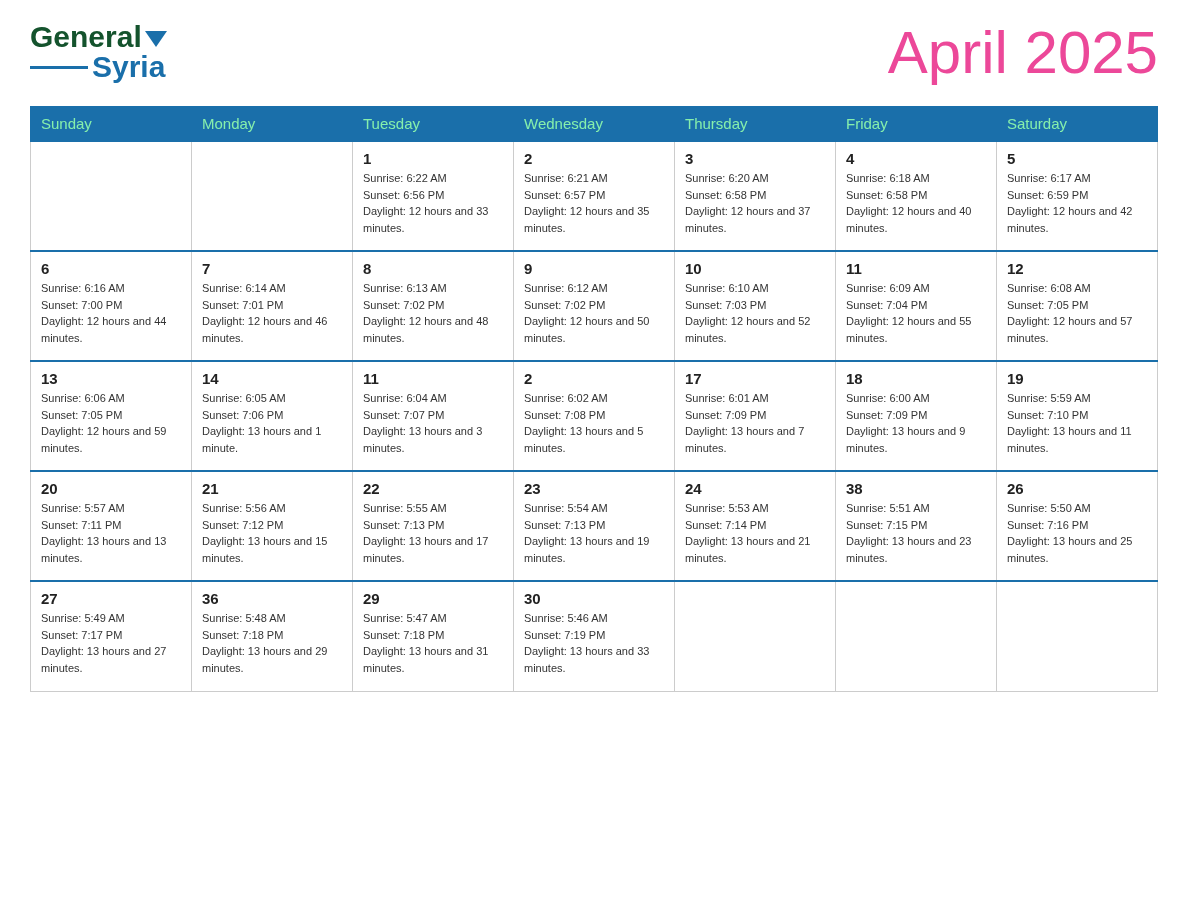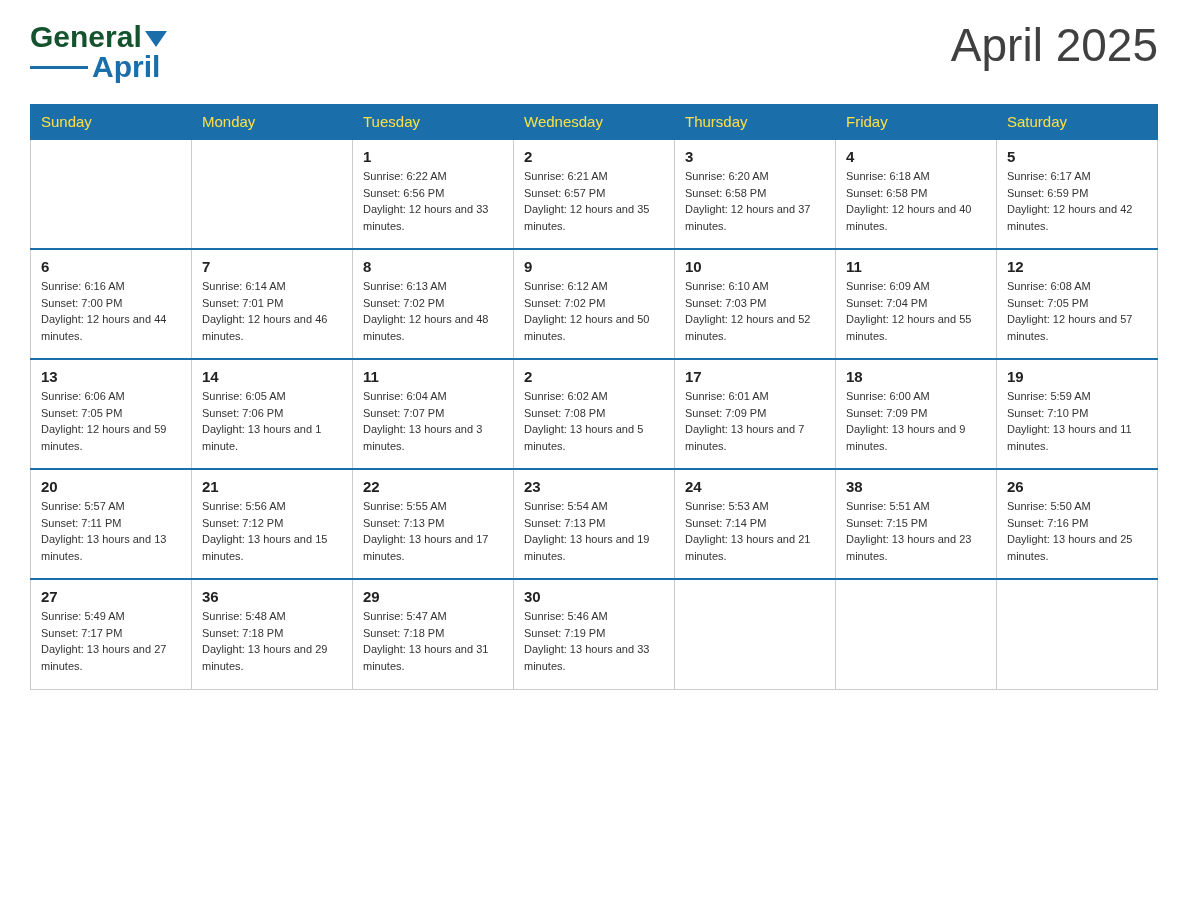--- a/index.html
+++ b/index.html
@@ -19,38 +19,38 @@
     }
     .logo {
       display: flex;
       flex-direction: column;
       align-items: flex-start;
     }
     .title-block {
       text-align: right;
     }
     .title-block h1 {
-      font-size: 46px;
+      font-size: 60px;
       font-weight: normal;
-      color: #404040;
+      color: #ec4899;
       line-height: 1.1;
     }
     .title-block h2 {
       font-size: 22px;
       font-weight: normal;
       color: #444;
     }
     .calendar {
       width: 100%;
       border-collapse: collapse;
       table-layout: fixed;
     }
     .calendar th {
       background: #1a6faa;
-      color: #fde047;
+      color: #86efac;
       padding: 8px 10px;
       font-size: 15px;
       font-weight: normal;
       text-align: left;
       border: 1px solid #1a6faa;
     }
     .calendar td {
       vertical-align: top;
       padding: 8px 10px;
       border: 1px solid #ccc;
@@ -81,21 +81,21 @@
 <body>
 
 <div class="header">
   <div class="logo">
     <div style="display:flex; align-items:center;">
       <span style="font-size:30px; font-weight:bold; color:#14532d;">General</span>
       <span style="display:inline-block; width:0; height:0; border-left:11px solid transparent; border-right:11px solid transparent; border-top:16px solid #1a6faa; margin-left:3px; margin-top:4px;"></span>
     </div>
     <div style="display:flex; align-items:center; margin-top:-4px;">
       <div style="width:58px; height:3px; background:#1a6faa; margin-right:4px;"></div>
-      <span style="font-size:30px; font-weight:bold; color:#1a6faa;">April</span>
+      <span style="font-size:30px; font-weight:bold; color:#1a6faa;">Syria</span>
     </div>
   </div>
   <div class="title-block">
     <h1>April 2025</h1>
   </div>
 </div>
 
 <table class="calendar">
   <thead>
     <tr>

